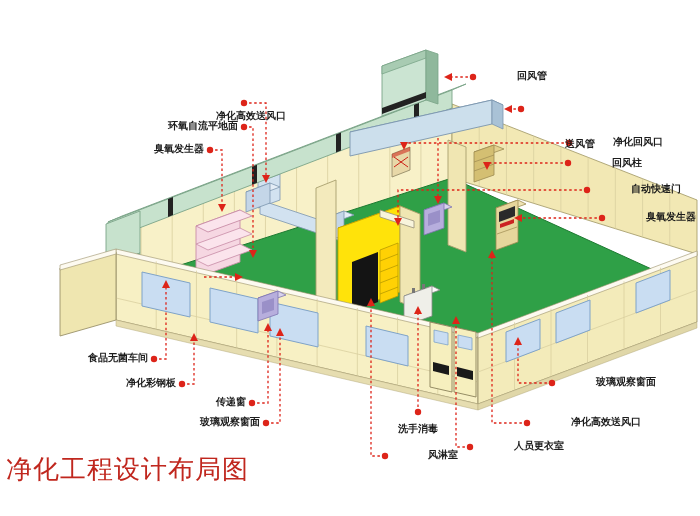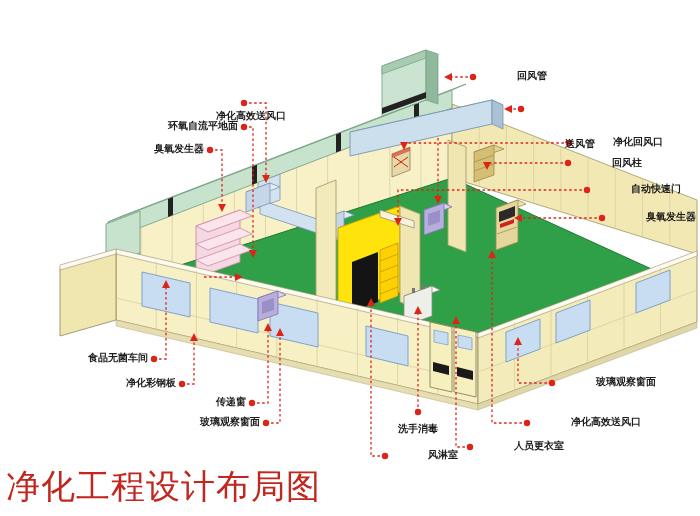--- a/index.html
+++ b/index.html
@@ -2,21 +2,21 @@
 <html lang="zh"><head>
 <meta charset="utf-8">
 <style>
   html,body{margin:0;padding:0;background:#fff;}
   #stage{position:relative;width:700px;height:516px;background:#ffffff;
          outline:1px solid #d8d8d8;overflow:hidden;
          font-family:"Liberation Sans","DejaVu Sans",sans-serif;}
   #title{position:absolute;top:10px;left:50%;transform:translateX(-50%);
          font-size:37px;font-weight:bold;letter-spacing:8px;color:#d93026;
          white-space:nowrap;}
-  #footer{position:absolute;top:464px;left:6px;font-size:34px;color:#c0271e;
+  #footer{position:absolute;top:452px;left:6px;font-size:26px;color:#c0271e;
           font-family:"Liberation Serif","DejaVu Serif",serif;letter-spacing:1px;
           white-space:nowrap;}
   svg{position:absolute;top:0;left:0;}
   .lbl{position:absolute;font-size:10px;font-weight:bold;color:#1c1c1c;
        white-space:nowrap;line-height:1;}
   .lbl.right{transform:translate(-100%,-50%);}
   .lbl.left{transform:translate(0,-50%);padding-left:36px;}
   .lbl.center{transform:translate(-50%,0);}
 </style>
 </head>

